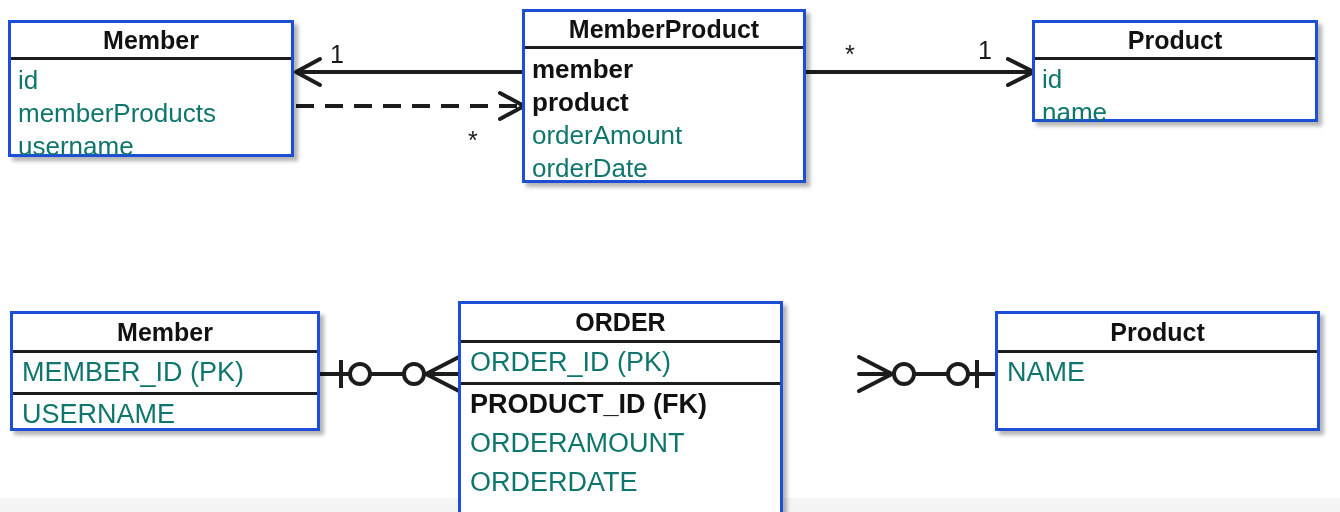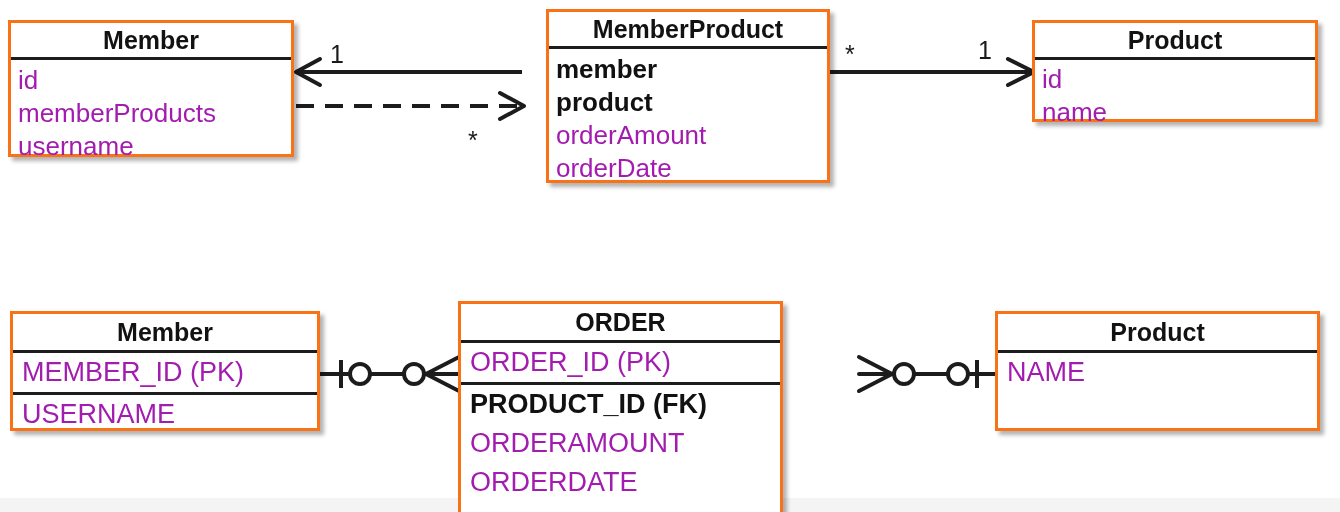--- a/index.html
+++ b/index.html
@@ -25,42 +25,42 @@
     width: 1340px;
     height: 14px;
     background: #f4f4f4;
   }
 
   
   .box {
     position: absolute;
     box-sizing: border-box;
     background: #ffffff;
-    border: 3px solid #f97316;
+    border: 3px solid #1d4ed8;
     box-shadow: 4px 4px 4px rgba(0,0,0,0.30);
     z-index: 5;
   }
   .box-title {
     text-align: center;
     font-weight: bold;
     color: #121212;
     border-bottom: 3px solid #1c1c1c;
     box-sizing: border-box;
     white-space: nowrap;
     overflow: hidden;
   }
   .section {
     box-sizing: border-box;
     overflow: hidden;
   }
   .section.sep {
     border-bottom: 3px solid #1c1c1c;
   }
   .attr {
-    color: #a21caf;
+    color: #0f766e;
     white-space: nowrap;
     overflow: hidden;
   }
   .attr.bold {
     font-weight: bold;
     color: #111111;
   }
 
   
   .uml .box-title { font-size: 25px; line-height: 34px; }
@@ -92,21 +92,21 @@
 
   <div class="box uml" style="left:8px; top:20px; width:286px; height:137px;">
     <div class="box-title">Member</div>
     <div class="section" style="padding-top:4px;">
       <div class="attr">id</div>
       <div class="attr">memberProducts</div>
       <div class="attr">username</div>
     </div>
   </div>
 
-  <div class="box uml" style="left:522px; top:9px; width:284px; height:174px;margin-left:24px;">
+  <div class="box uml" style="left:522px; top:9px; width:284px; height:174px;">
     <div class="box-title">MemberProduct</div>
     <div class="section" style="padding-top:4px;">
       <div class="attr bold">member</div>
       <div class="attr bold">product</div>
       <div class="attr">orderAmount</div>
       <div class="attr">orderDate</div>
     </div>
   </div>
 
   <div class="box uml" style="left:1032px; top:20px; width:286px; height:102px;">

